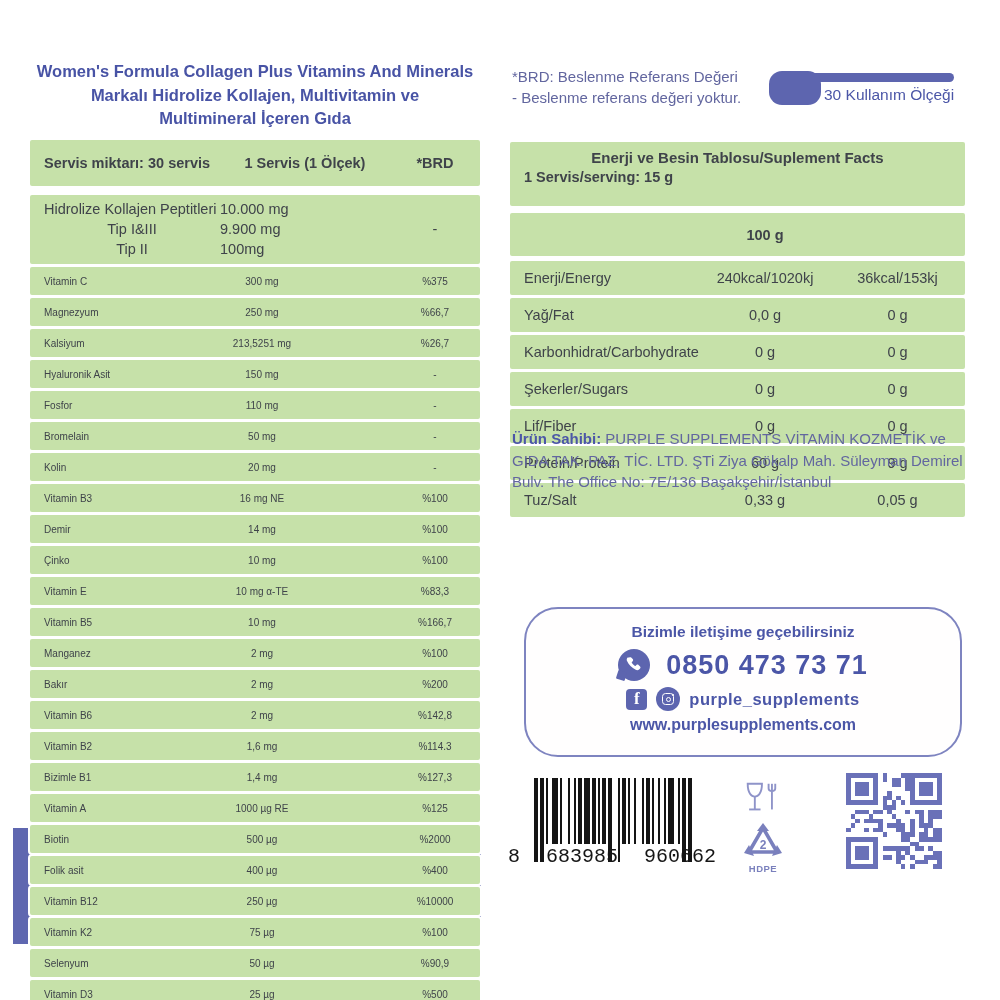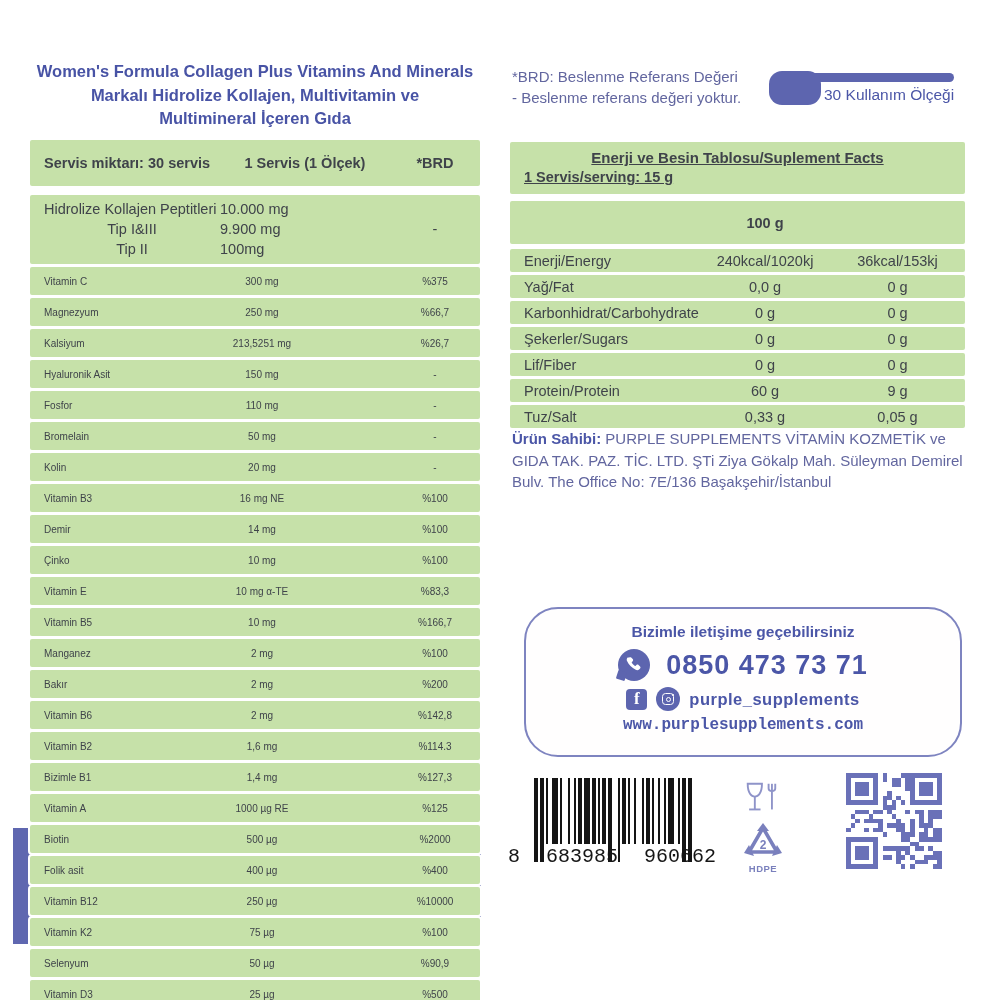--- a/index.html
+++ b/index.html
@@ -29,47 +29,47 @@
   .lt-rows .row { display:grid; grid-template-columns:1fr 170px 90px; height:28px; align-items:center; font-size:10px; margin-bottom:3px;gap:43px; }
   .lt-rows .row .c1 { padding-left:14px; }
   .lt-rows .row .c2, .lt-rows .row .c3 { text-align:center; }
   
   .brd-note { position:absolute; left:512px; top:66px; font-size:15px; line-height:21px; color:var(--muted,#666a9f); }
   .scoop-handle { position:absolute; left:798px; top:73px; width:156px; height:9px; border-radius:5px; background:var(--purple,#5d65af); }
   .scoop-bowl { position:absolute; left:769px; top:71px; width:52px; height:34px; border-radius:13px; background:var(--purple,#5d65af); }
   .scoop-label { position:absolute; left:824px; top:86px; width:134px; font-size:15.5px; color:var(--accent,#4b56a7); }
   
   .rtable { position:absolute; left:510px; top:142px; width:455px; }
-  .rt-head { height:52px; padding-top:7px; margin-bottom:7px; font-size:15px;text-decoration:underline; }
+  .rt-head { height:64px; padding-top:7px; margin-bottom:7px; font-size:15px; }
   .rt-head .t { text-align:center; font-weight:bold; }
   .rt-head .s { padding-left:14px; margin-top:3px; font-weight:bold; font-size:14.5px; }
   .rt-sub { display:grid; grid-template-columns:1fr 130px 135px; height:43px; align-items:center; font-weight:bold; font-size:14.5px; margin-bottom:5px; }
   .rt-sub .c2, .rt-sub .c3 { text-align:center; line-height:18px; }
-  .rt-rows .row { display:grid; grid-template-columns:1fr 130px 135px; height:23px; align-items:center; font-size:14.5px; margin-bottom:3px; }
+  .rt-rows .row { display:grid; grid-template-columns:1fr 130px 135px; height:34px; align-items:center; font-size:14.5px; margin-bottom:3px; }
   .rt-rows .row .c1 { padding-left:14px; }
   .rt-rows .row .c2, .rt-rows .row .c3 { text-align:center; }
   
   .owner { position:absolute; left:512px; top:428px; width:458px; font-size:15px; line-height:21.5px; color:var(--muted,#666a9f); }
   .owner b { color:var(--accent,#4b56a7); }
   
   .contact { position:absolute; left:524px; top:607px; width:438px; height:150px; border:2.5px solid #7e84c0; border-radius:34px; background:#fffefe; }
   .contact .ct { text-align:center; margin-top:14px; font-size:15.5px; font-weight:bold; color:var(--accent,#4b56a7); }
   .phone-row { display:flex; align-items:center; justify-content:center; gap:16px; margin-top:8px; }
   .wa-icon { position:relative; width:32px; height:32px; border-radius:50%; background:var(--purple,#5d65af); flex:0 0 auto; }
   .wa-icon::before { content:""; position:absolute; left:-1px; bottom:1px; width:9px; height:9px; background:var(--purple,#5d65af); border-radius:1px; transform:rotate(18deg); }
   .wa-icon svg { position:absolute; left:6px; top:6px; }
   .phone-num { font-size:27px; font-weight:bold; letter-spacing:1px; color:var(--accent,#4b56a7); }
   .social-row { display:flex; align-items:center; justify-content:center; gap:9px; margin-top:6px; }
   .fb-icon { width:21px; height:21px; border-radius:4px; background:var(--purple,#5d65af); color:#fff; font-weight:bold; font-size:17px; line-height:20px; text-align:center; font-family:"Liberation Serif", serif; }
   .ig-icon { position:relative; width:24px; height:24px; border-radius:50%; background:var(--purple,#5d65af); }
   .ig-icon .frame { position:absolute; left:6px; top:6px; width:12px; height:12px; border:1.6px solid #fff; border-radius:3.5px; }
   .ig-icon .lens { position:absolute; left:9.5px; top:9.5px; width:5px; height:5px; border:1.4px solid #fff; border-radius:50%; }
   .ig-icon .dot { position:absolute; right:6.5px; top:6.5px; width:2px; height:2px; background:#fff; border-radius:50%; }
   .handle-txt { font-size:16.5px; font-weight:bold; color:var(--accent,#4b56a7); letter-spacing:.5px; }
-  .site { text-align:center; margin-top:5px; font-size:16px; font-weight:bold; color:var(--accent,#4b56a7);font-family:Liberation Mono, monospace; }
+  .site { text-align:center; margin-top:5px; font-size:16px; font-weight:bold; color:var(--accent,#4b56a7); }
   
   .barcode { position:absolute; left:508px; top:778px; width:232px; height:90px; }
   .bars { position:absolute; left:26px; top:0; display:flex; align-items:flex-start; }
   .bars div { background:#151515; }
   .bc-digits { position:absolute; left:0; bottom:0; width:226px; display:flex; font-family:"Liberation Mono", monospace; font-size:20px; color:#151515; }
   .bc-digits .d1 { width:26px; }
   .bc-digits .d2 { width:96px; text-align:center; }
   .bc-digits .d3 { width:100px; text-align:center; }
   
   .foodsafe { position:absolute; left:742px; top:780px; }

